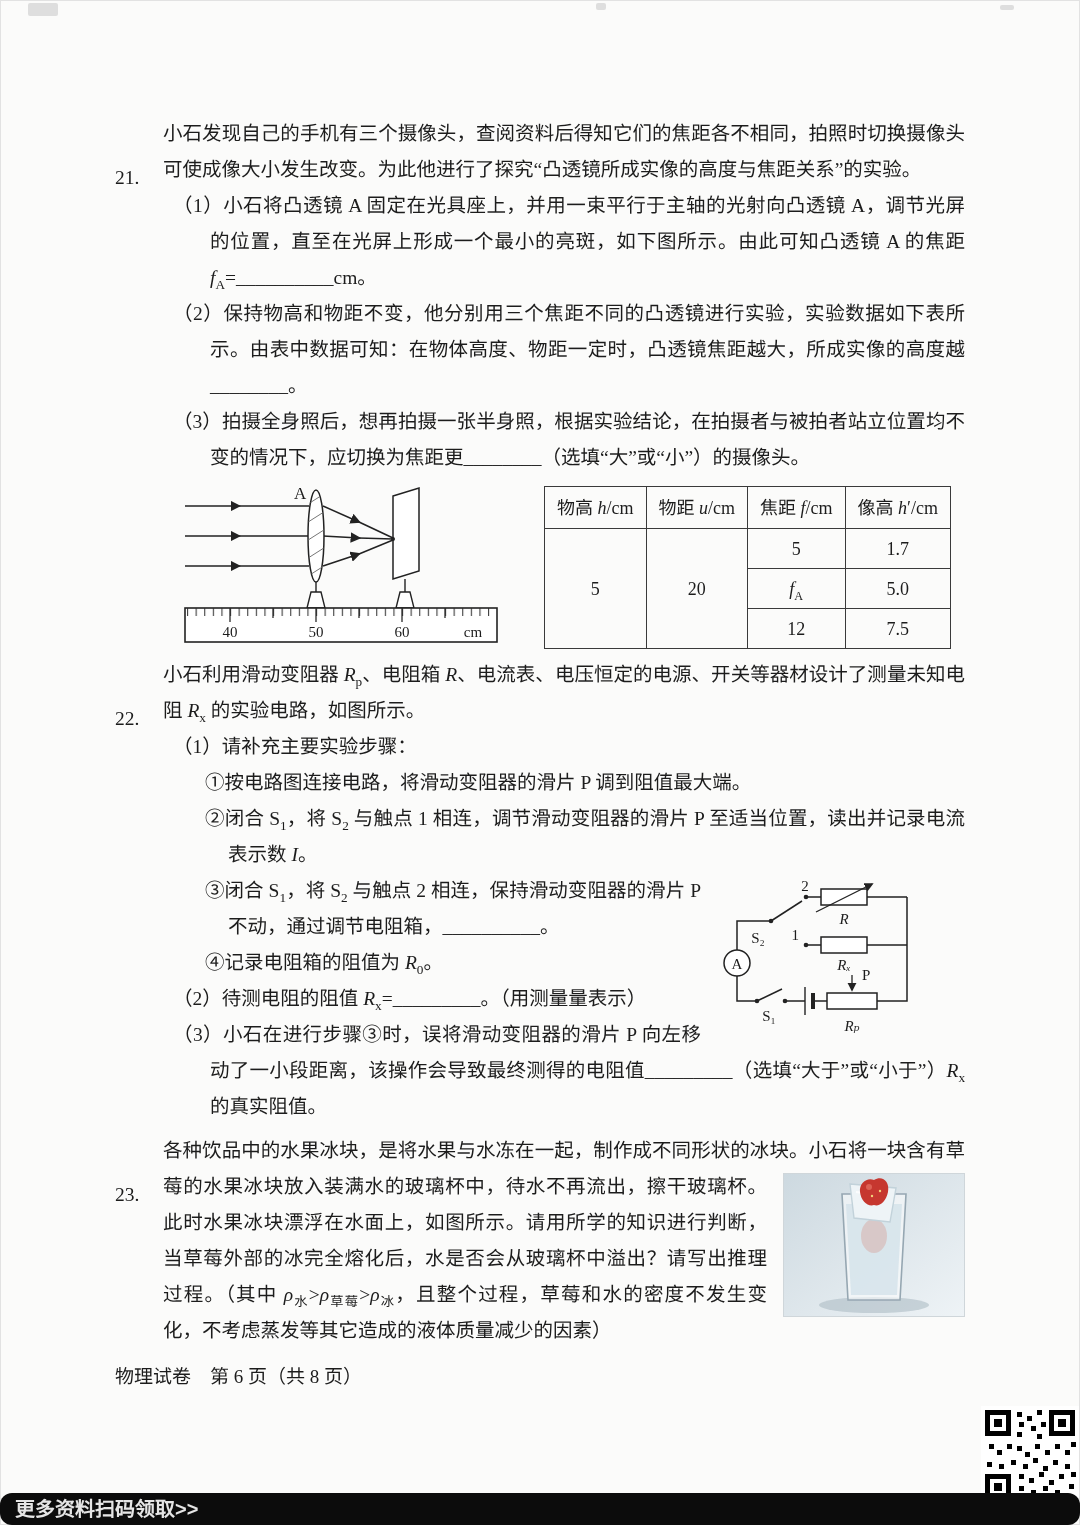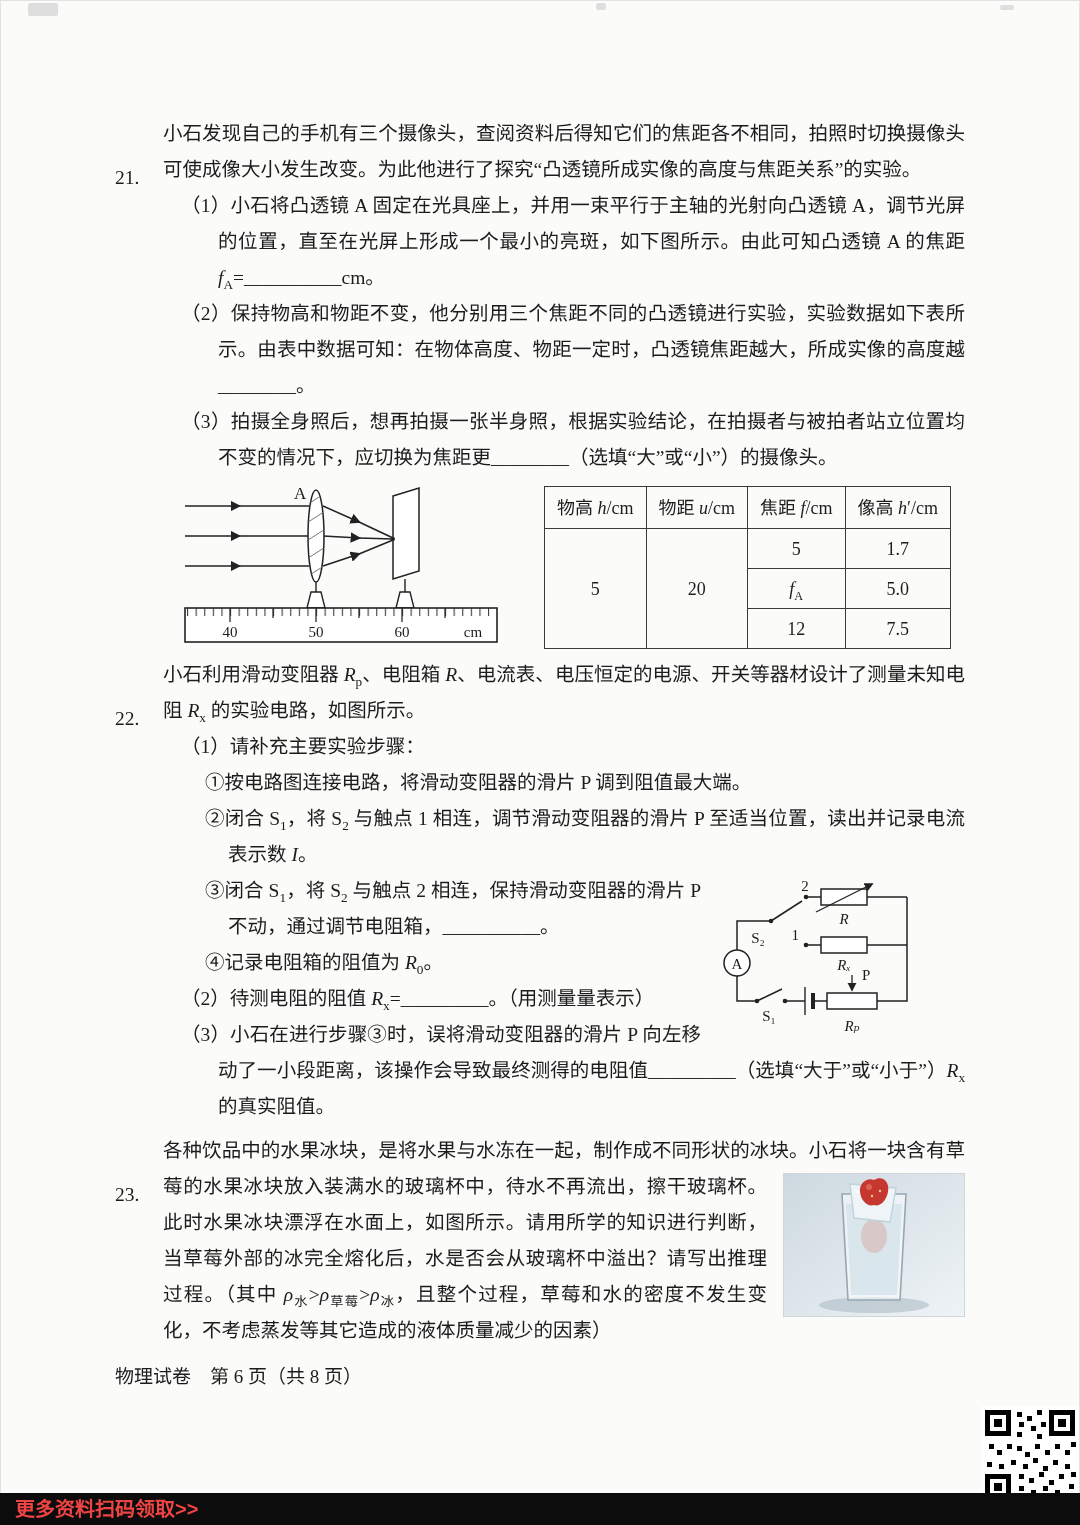--- a/index.html
+++ b/index.html
@@ -7,42 +7,42 @@
   body { background:#e8e8e8; font-family:"Liberation Serif","DejaVu Serif",serif; }
   .page { position:relative; width:1080px; height:1525px; background:#fbfbfa; overflow:hidden;
           color:#1c1c1c; box-shadow:inset 0 0 0 1px #e2e2e2; }
   .artifact { position:absolute; background:#c7c7c7; opacity:.55; border-radius:2px; }
   .content { position:absolute; left:115px; top:116px; width:850px;
              font-size:19.5px; line-height:36px; text-align:justify; }
   .q { position:relative; padding-left:48px; }
   .q + .q { margin-top:8px; }
   .q::after { content:""; display:block; clear:both; }
   .q-num { position:absolute; left:0; top:0;margin-top:44px; }
-  .sub { padding-left:42px; text-indent:-37px; margin-left:13px; }
+  .sub { padding-left:42px; text-indent:-37px; margin-left:5px; }
   .step { padding-left:65px; text-indent:-23px; }
   sub { font-size:68%; line-height:0; }
   i { font-style:italic; }
 
   .figure-row { display:flex; gap:36px; align-items:flex-start; margin:8px 0 6px 10px; }
   .lens-svg { flex:0 0 auto; }
   .data-table { border-collapse:collapse; font-size:18px; text-align:center; margin-top:2px; }
   .data-table th, .data-table td { border:1.4px solid #3a3a3a; font-weight:normal; padding:0 12px; }
   .data-table th { height:42px; min-width:86px; }
   .data-table td { height:40px; }
 
   .circuit-float { float:right; width:250px; height:172px; margin:4px 0 2px 14px; }
   .photo-float { float:right; width:182px; height:144px; margin:4px 0 4px 16px;
                  border:1px solid #cfd6da; overflow:hidden; }
 
   .footer { clear:both; text-align:left; font-size:19px; margin-top:10px; }
 
   .qr { position:absolute; right:1px; bottom:21px; width:98px; height:98px; background:#fff; }
   .promo-bar { position:absolute; left:0; bottom:0; width:100%; height:32px; background:#0c0c0c;
-               color:#ef4444; font-family:"Liberation Sans","DejaVu Sans",sans-serif;
-               font-weight:bold; font-size:20px; line-height:32px; padding-left:15px; }
+               color:#e5e5e5; font-family:"Liberation Sans","DejaVu Sans",sans-serif;
+               font-weight:bold; font-size:20px; line-height:32px; padding-left:15px;border-radius:12px; }
 
   svg text { font-family:"Liberation Serif","DejaVu Serif",serif; fill:#1c1c1c; }
   .svg-it { font-style:italic; }
 </style>
 </head>
 <body>
 
 <div class="page">
 
   <div class="artifact" style="left:28px;top:3px;width:30px;height:13px;"></div>

